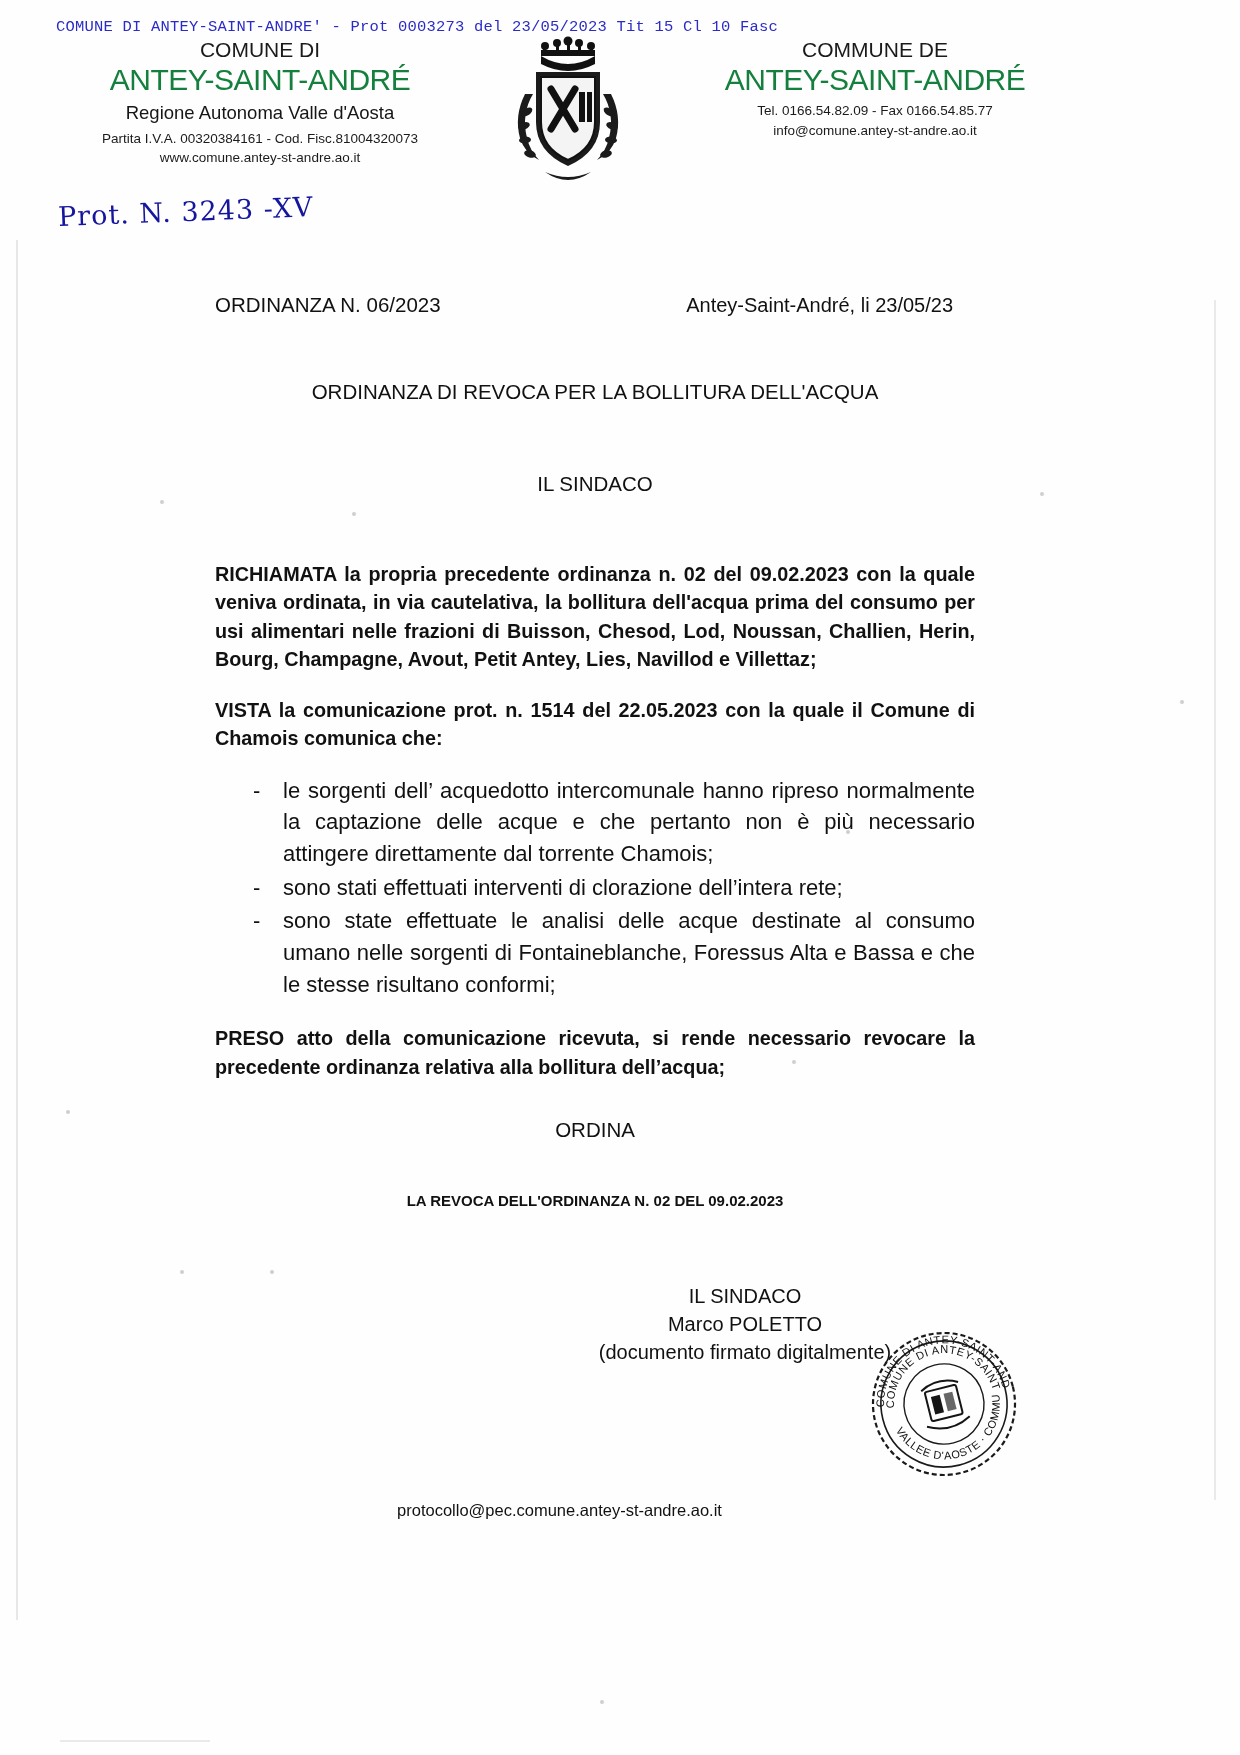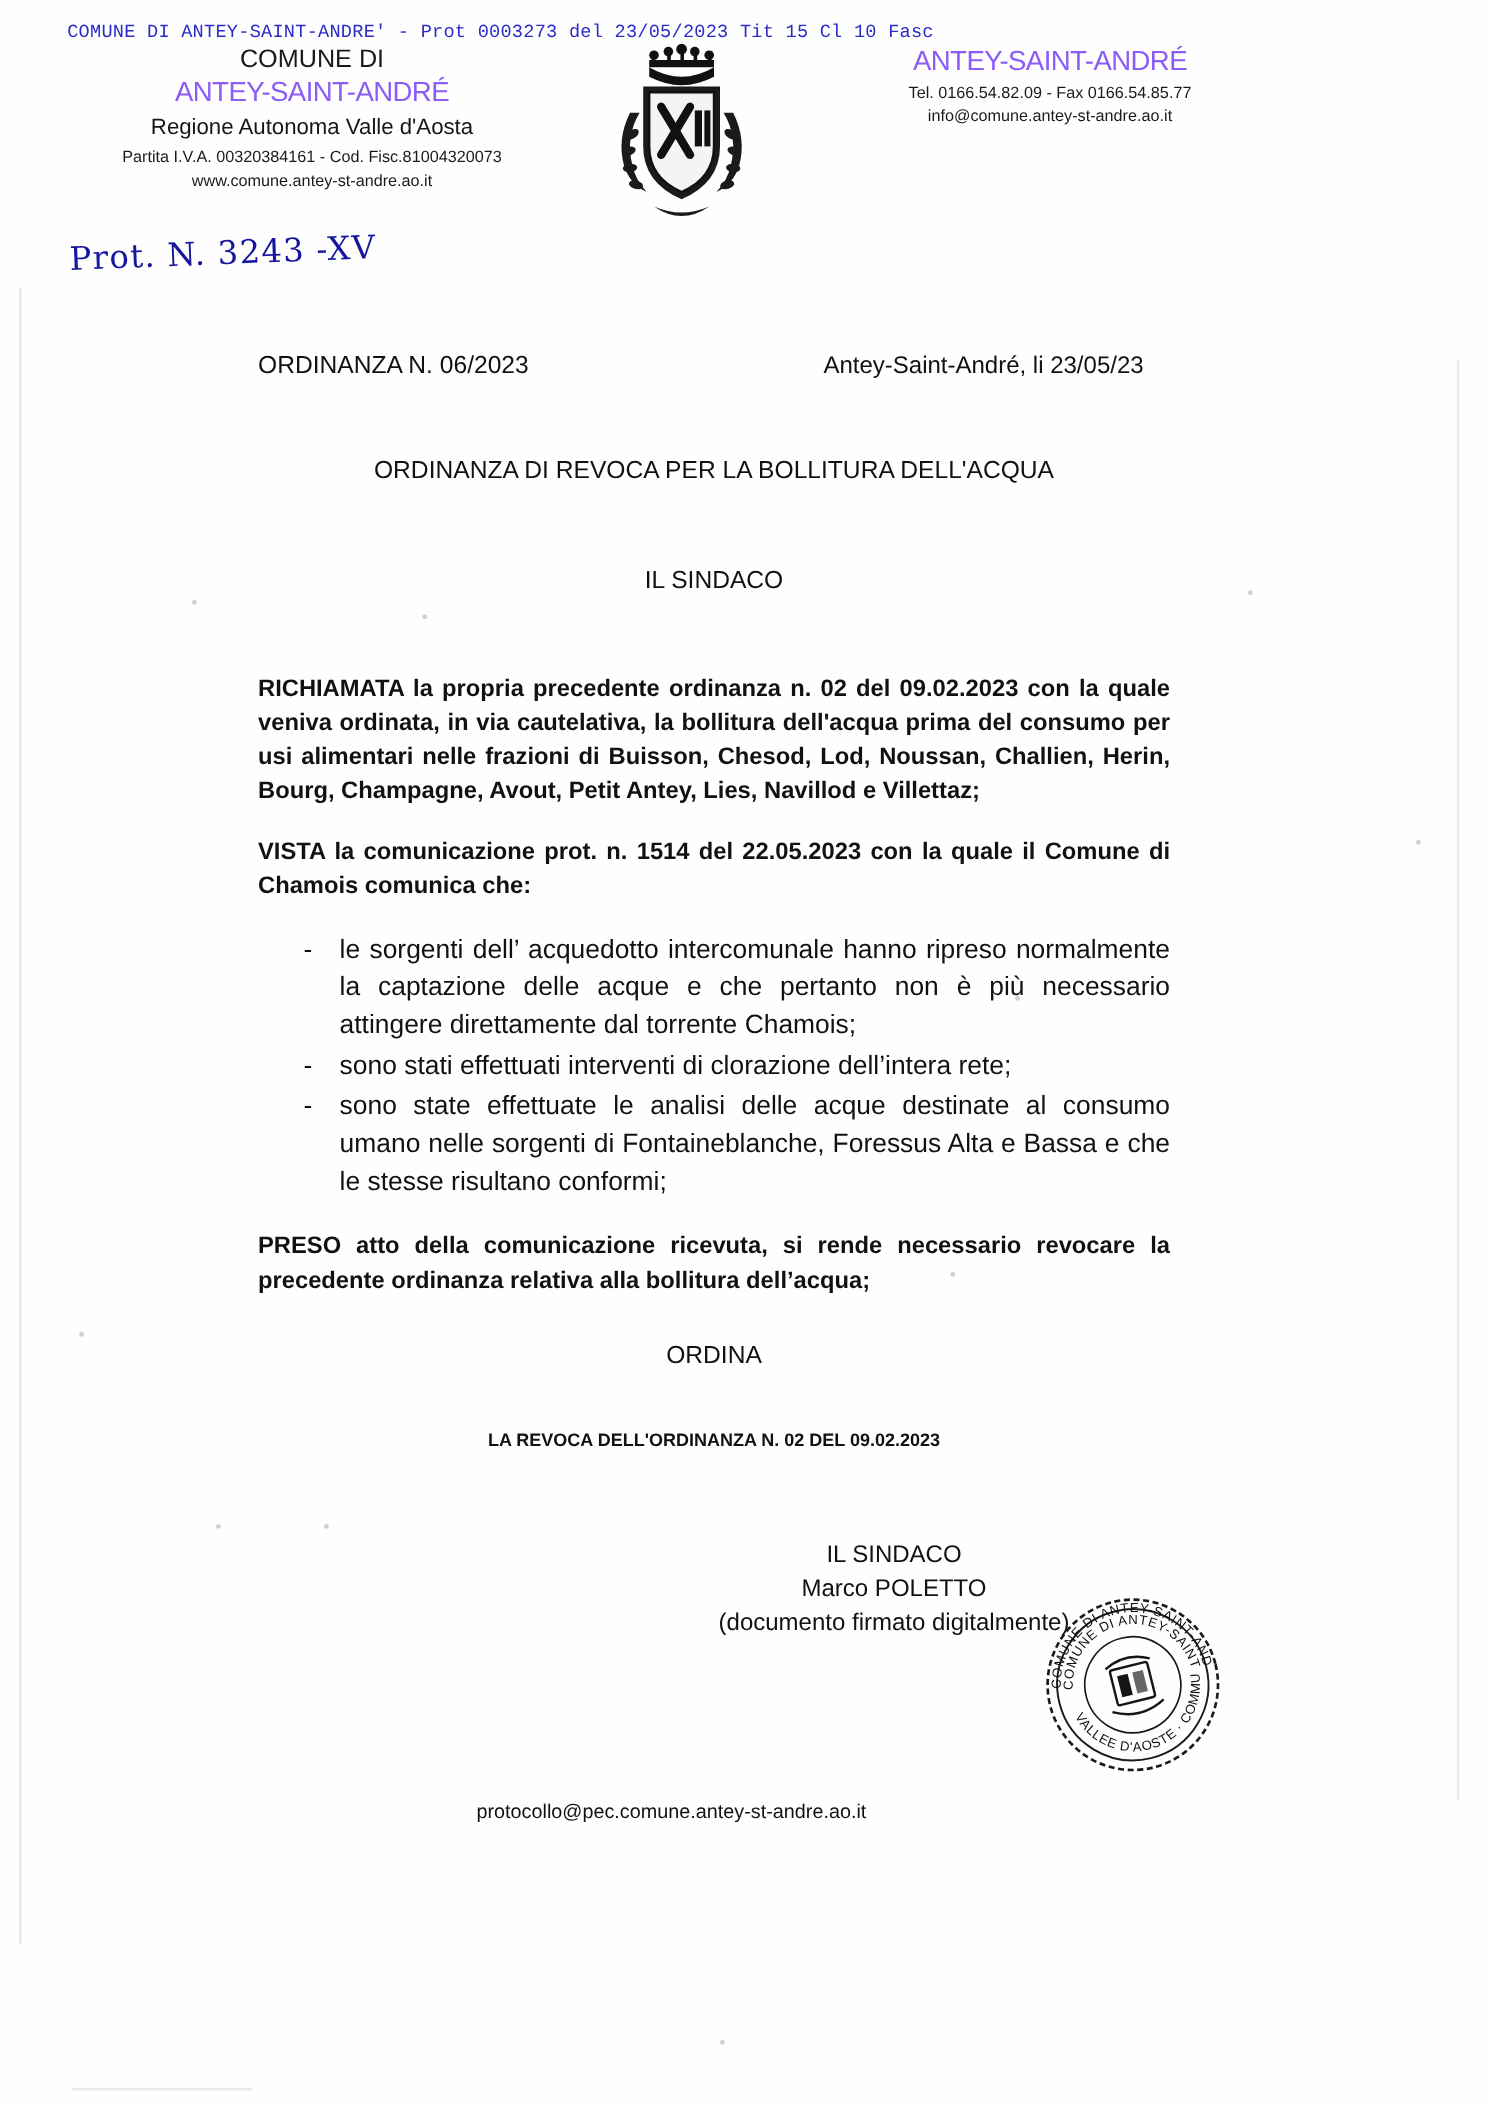--- a/index.html
+++ b/index.html
@@ -50,24 +50,24 @@
   .hdr-left { left: 40px; width: 440px; }
   .hdr-right { right: 40px; width: 440px; }
 
   .hdr-small {
     font-size: 21px;
     color: #1a1a1a;
     line-height: 1.1;
     margin-bottom: 3px;
   }
   .hdr-big {
-    font-size: 23px;
+    font-size: 30px;
     letter-spacing: -0.5px;
     line-height: 1.08;
-    color: #8b5cf6;
+    color: #15803d;
     margin-bottom: 5px;
     white-space: nowrap;
   }
   .hdr-sub {
     font-size: 18.5px;
     color: #161616;
     line-height: 1.25;
     margin-bottom: 4px;
   }
   .hdr-tiny {
@@ -266,20 +266,21 @@
           <ellipse cx="106" cy="78" rx="6" ry="3.5" transform="rotate(35 106 78)"></ellipse>
           <ellipse cx="109" cy="92" rx="6" ry="3.5" transform="rotate(20 109 92)"></ellipse>
           <ellipse cx="108" cy="106" rx="6" ry="3.5" transform="rotate(5 108 106)"></ellipse>
           <ellipse cx="103" cy="120" rx="6" ry="3.5" transform="rotate(-15 103 120)"></ellipse>
           <path d="M42 138 q23 10 46 0 q-23 16 -46 0 z"></path>
         </g>
       </svg>
     </div>
 
     <div class="hdr-col hdr-right">
+      <div class="hdr-small">COMMUNE DE</div>
       <div class="hdr-big">ANTEY-SAINT-ANDRÉ</div>
       <div class="hdr-tiny">Tel. 0166.54.82.09 - Fax 0166.54.85.77</div>
       <div class="hdr-tiny">info@comune.antey-st-andre.ao.it</div>
     </div>
   </div>
 
   <div class="hand-prot">Prot. N. 3243 -XV</div>
 
   <div class="doc">
 

